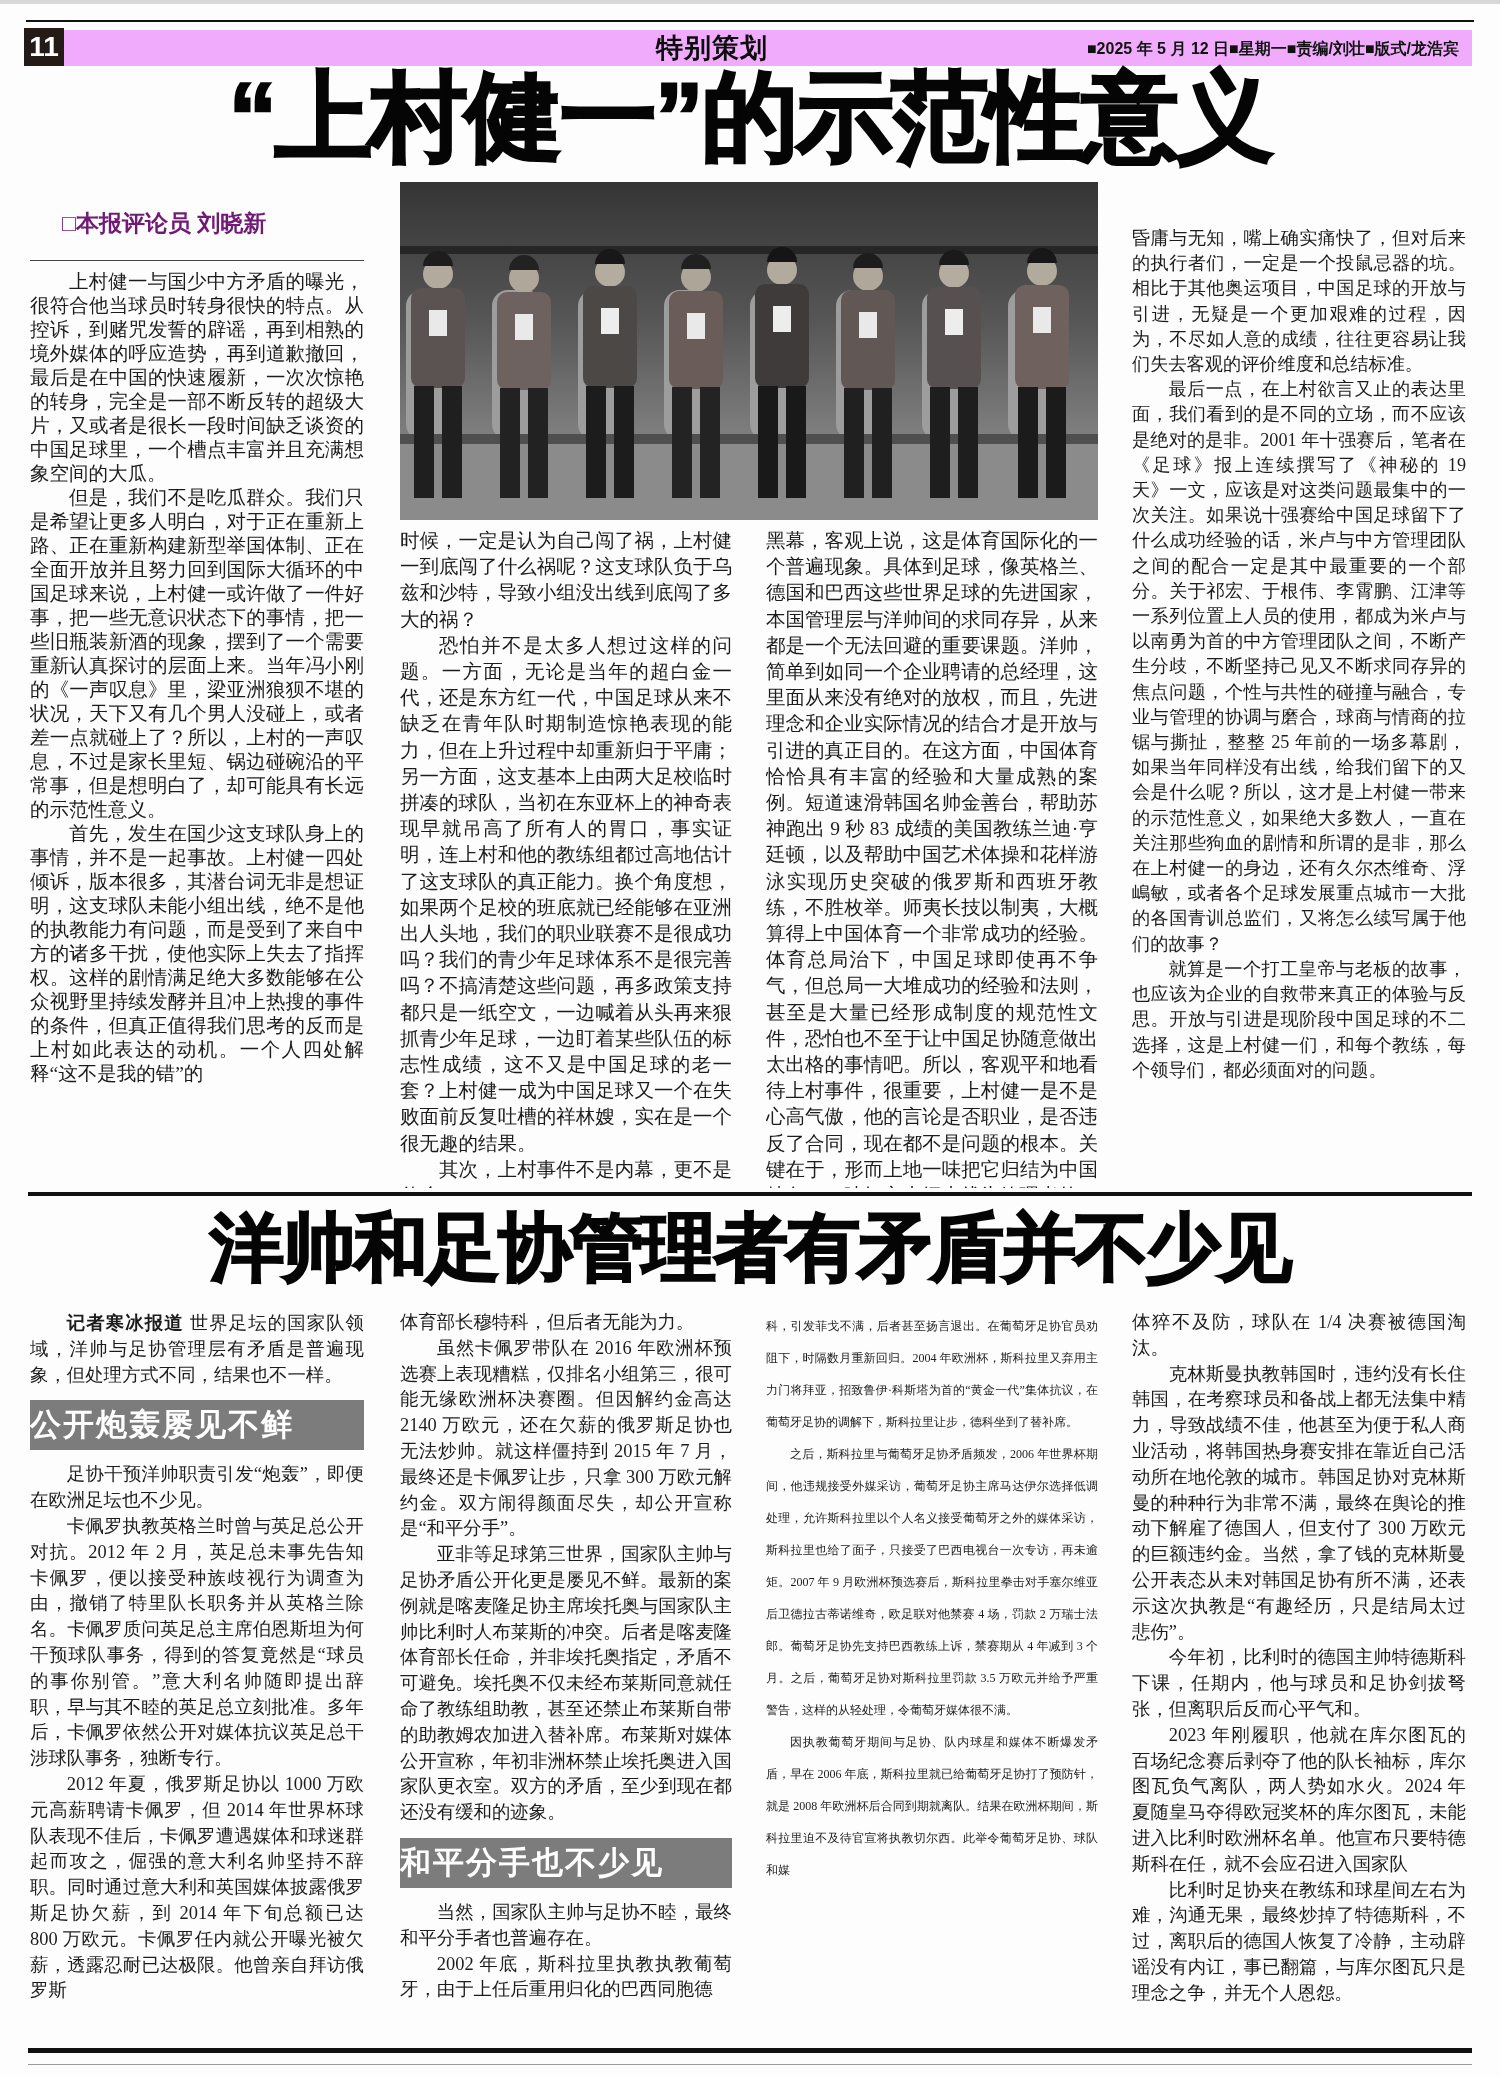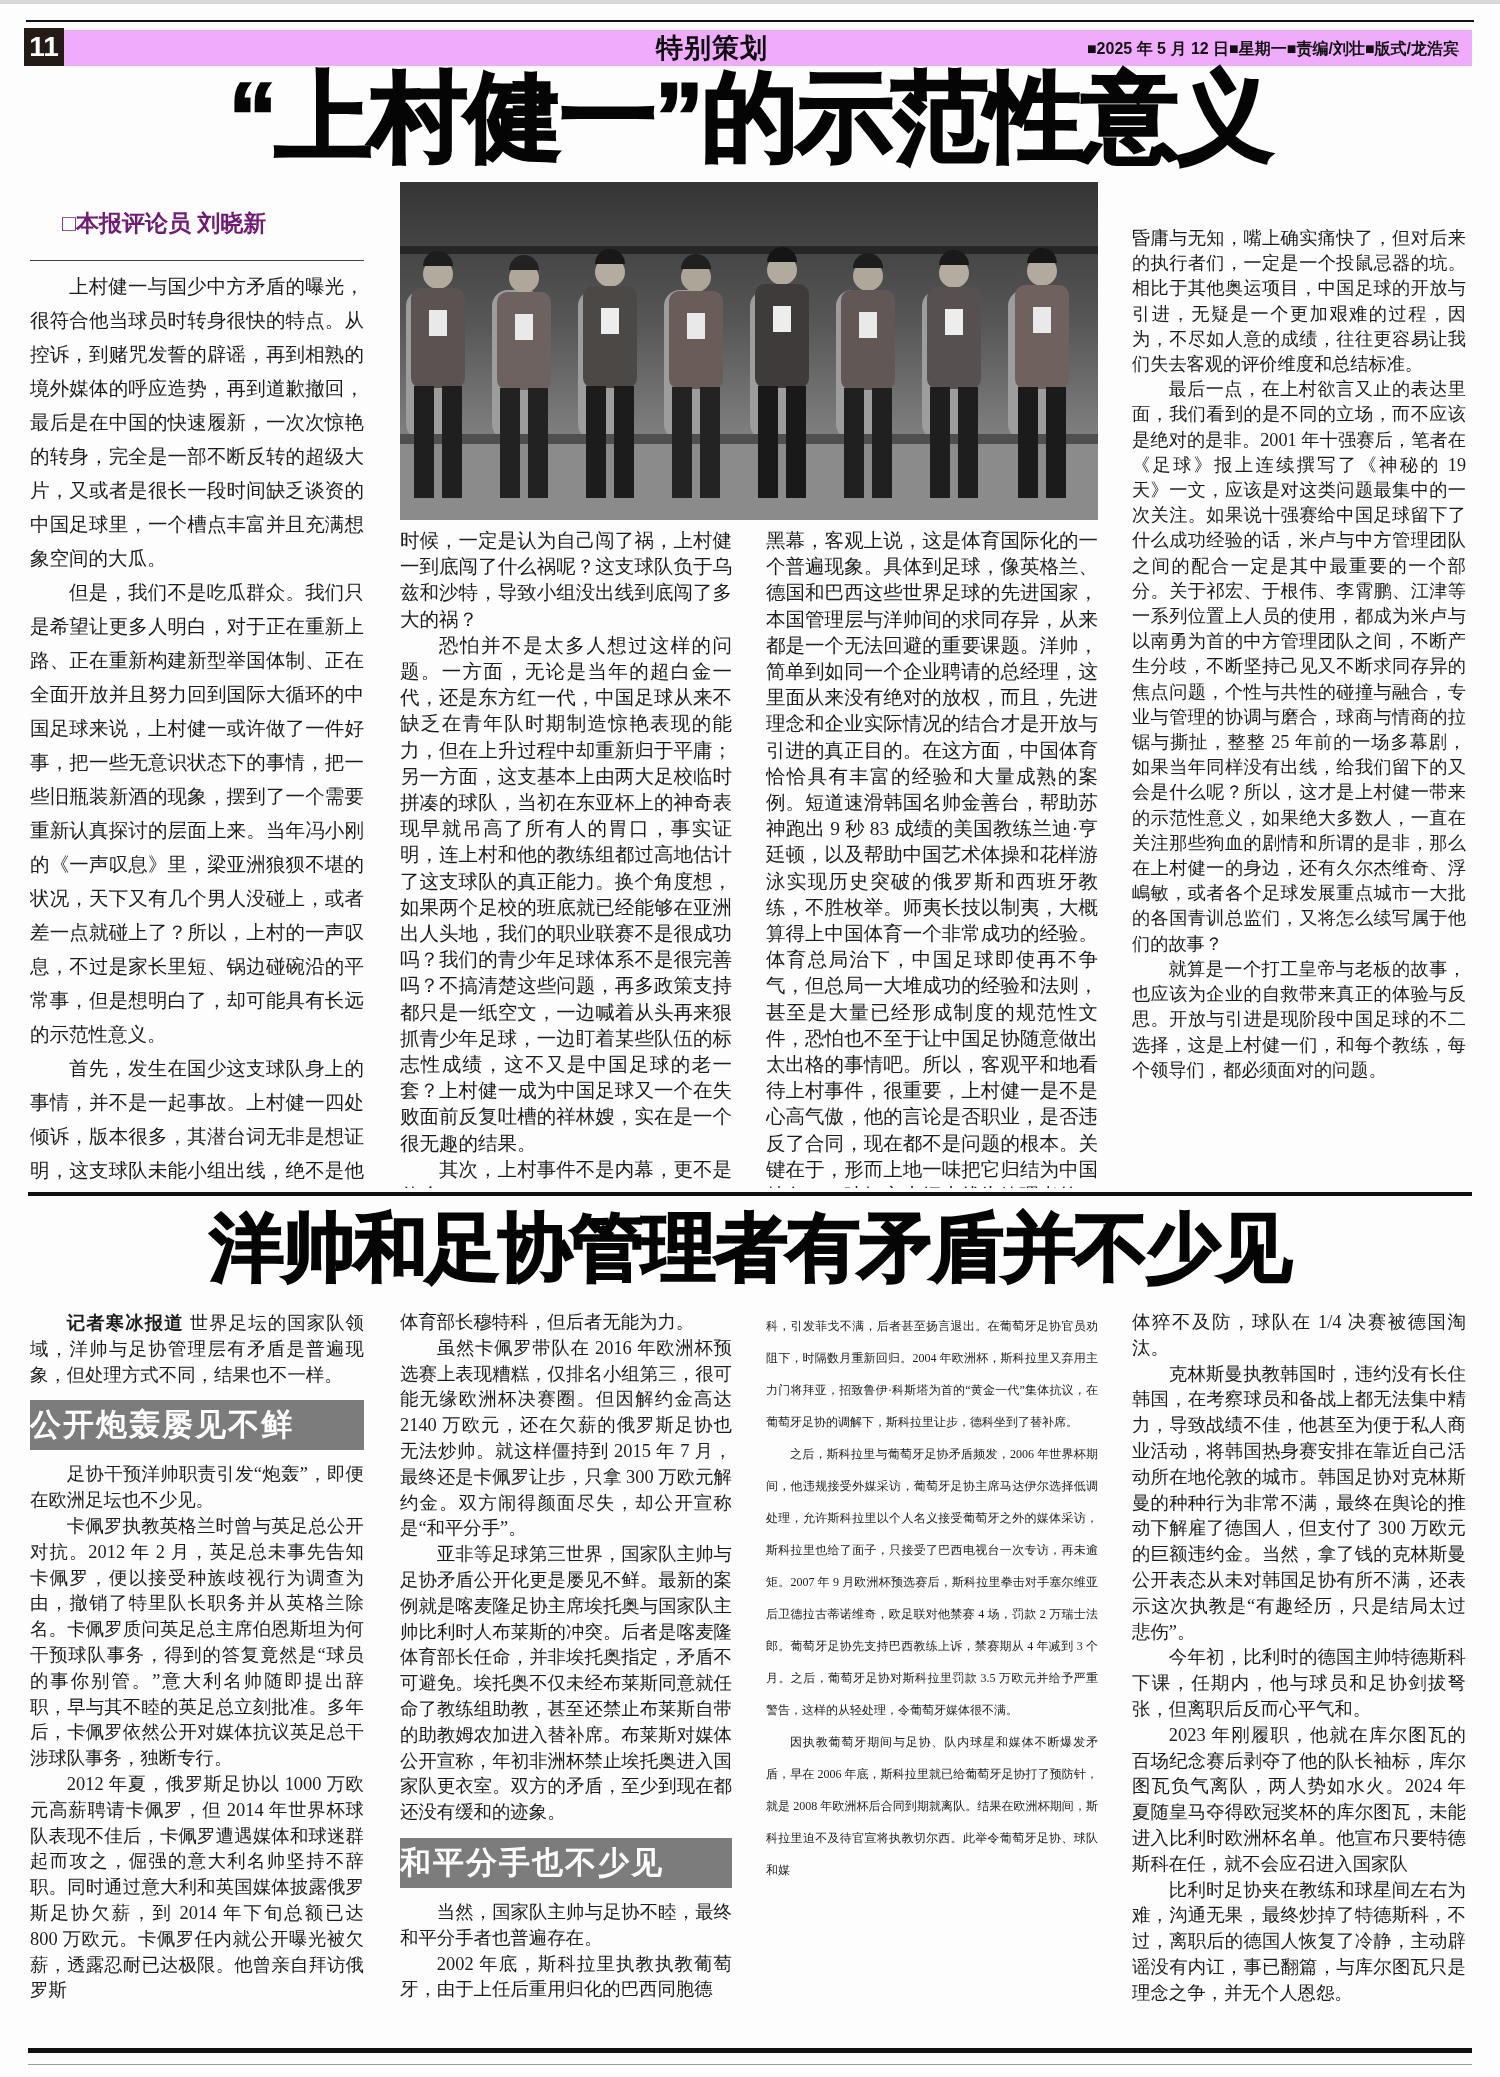--- a/index.html
+++ b/index.html
@@ -142,21 +142,21 @@
             <path d="M-15,81 a15,15 0 0 1 30,0" fill="#171717"></path>
             <rect x="-27" y="103" width="54" height="104" rx="10" fill="#6e615e"></rect>
             <rect x="-9" y="125" width="18" height="26" fill="#e9e9e9"></rect>
             <rect x="-24" y="205" width="20" height="111" fill="#1b1b1b"></rect>
             <rect x="4" y="205" width="20" height="111" fill="#1b1b1b"></rect>
           </g>
       </g>
     </svg>
   </div>
 
-  <div class="col" style="left:30px;top:266px;width:334px;height:918px;font-size:19.5px;line-height:34px;">
+  <div class="col" style="left:30px;top:266px;width:334px;height:918px;font-size:19.5px;line-height:24px;">
       <p class="para">上村健一与国少中方矛盾的曝光，很符合他当球员时转身很快的特点。从控诉，到赌咒发誓的辟谣，再到相熟的境外媒体的呼应造势，再到道歉撤回，最后是在中国的快速履新，一次次惊艳的转身，完全是一部不断反转的超级大片，又或者是很长一段时间缺乏谈资的中国足球里，一个槽点丰富并且充满想象空间的大瓜。</p>
       <p class="para">但是，我们不是吃瓜群众。我们只是希望让更多人明白，对于正在重新上路、正在重新构建新型举国体制、正在全面开放并且努力回到国际大循环的中国足球来说，上村健一或许做了一件好事，把一些无意识状态下的事情，把一些旧瓶装新酒的现象，摆到了一个需要重新认真探讨的层面上来。当年冯小刚的《一声叹息》里，梁亚洲狼狈不堪的状况，天下又有几个男人没碰上，或者差一点就碰上了？所以，上村的一声叹息，不过是家长里短、锅边碰碗沿的平常事，但是想明白了，却可能具有长远的示范性意义。</p>
       <p class="para">首先，发生在国少这支球队身上的事情，并不是一起事故。上村健一四处倾诉，版本很多，其潜台词无非是想证明，这支球队未能小组出线，绝不是他的执教能力有问题，而是受到了来自中方的诸多干扰，使他实际上失去了指挥权。这样的剧情满足绝大多数能够在公众视野里持续发酵并且冲上热搜的事件的条件，但真正值得我们思考的反而是上村如此表达的动机。一个人四处解释“这不是我的错”的</p>
     </div>
   <div class="col" style="left:400px;top:524px;width:332px;height:660px;font-size:19.5px;line-height:26.2px;">
       <p class="para cont">时候，一定是认为自己闯了祸，上村健一到底闯了什么祸呢？这支球队负于乌兹和沙特，导致小组没出线到底闯了多大的祸？</p>
       <p class="para">恐怕并不是太多人想过这样的问题。一方面，无论是当年的超白金一代，还是东方红一代，中国足球从来不缺乏在青年队时期制造惊艳表现的能力，但在上升过程中却重新归于平庸；另一方面，这支基本上由两大足校临时拼凑的球队，当初在东亚杯上的神奇表现早就吊高了所有人的胃口，事实证明，连上村和他的教练组都过高地估计了这支球队的真正能力。换个角度想，如果两个足校的班底就已经能够在亚洲出人头地，我们的职业联赛不是很成功吗？我们的青少年足球体系不是很完善吗？不搞清楚这些问题，再多政策支持都只是一纸空文，一边喊着从头再来狠抓青少年足球，一边盯着某些队伍的标志性成绩，这不又是中国足球的老一套？上村健一成为中国足球又一个在失败面前反复吐槽的祥林嫂，实在是一个很无趣的结果。</p>
       <p class="para">其次，上村事件不是内幕，更不是什么</p>
     </div>
   <div class="col" style="left:766px;top:524px;width:332px;height:660px;font-size:19.5px;line-height:26.2px;">

